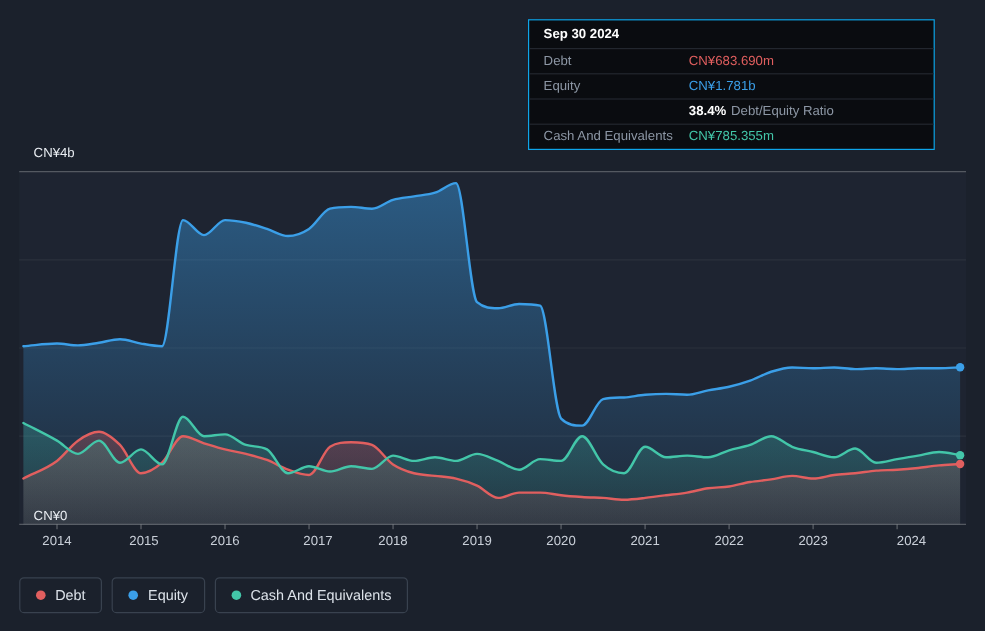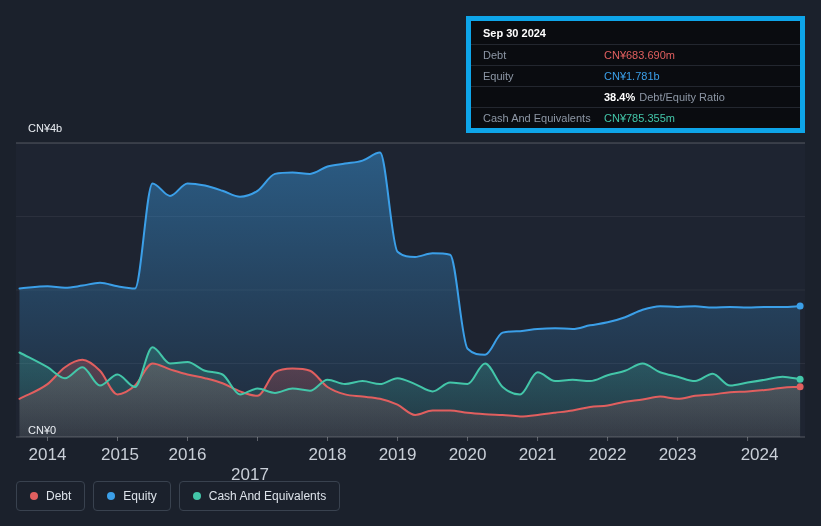--- a/index.html
+++ b/index.html
@@ -24,30 +24,30 @@
   .plot {
     position: absolute;
     left: 16px;
     top: 143px;
     overflow: visible;
   }
   .xlab {
     position: absolute;
     top: 445px;
     transform: translateX(-50%);
-    font-size: 17px;
+    font-size: 11px;
     color: #c9cfd8;
   }
   .tooltip {
     position: absolute;
-    left: 466px;
+    left: 440px;
     top: 16px;
     width: 339px;
     background: #0a0c10;
-    border: 5px solid #0ea5e9;
+    border: 1px solid #0ea5e9;
     z-index: 5;
     font-size: 11px;
   }
   .tt-header {
     padding: 6px 12px 5px 12px;
     color: #ffffff;
     font-weight: 700;
     border-bottom: 1px solid #23272f;
   }
   .tt-row {
@@ -138,21 +138,21 @@
       <path d="M3.5,209.5 C12.8,214.4 22.2,218.8 31.5,224.2 C37.3,227.5 43.2,235.2 49.0,235.2 C54.8,235.2 60.7,224.2 66.5,224.2 C72.3,224.2 78.2,242.6 84.0,242.6 C89.8,242.6 95.7,231.5 101.5,231.5 C107.3,231.5 113.2,244.0 119.0,244.0 C124.8,244.0 130.7,204.3 136.5,204.3 C142.4,204.3 148.2,220.5 154.0,220.5 C159.9,220.5 165.7,219.0 171.5,219.0 C177.4,219.0 183.2,226.1 189.0,227.8 C194.9,229.6 200.7,228.3 206.5,231.5 C212.4,234.8 218.2,251.4 224.0,251.4 C229.9,251.4 235.7,245.5 241.5,245.5 C247.4,245.5 253.2,249.9 259.0,249.9 C264.9,249.9 270.7,245.5 276.5,245.5 C282.4,245.5 288.2,247.7 294.0,247.7 C299.9,247.7 305.7,236.7 311.5,236.7 C317.4,236.7 323.2,241.1 329.0,241.1 C334.9,241.1 340.7,238.1 346.5,238.1 C352.4,238.1 358.2,241.1 364.0,241.1 C369.9,241.1 375.7,235.2 381.5,235.2 C387.4,235.2 393.2,238.9 399.1,241.1 C404.9,243.3 410.7,248.4 416.6,248.4 C422.4,248.4 428.2,239.6 434.1,239.6 C439.9,239.6 445.7,241.1 451.6,241.1 C457.4,241.1 463.2,220.5 469.1,220.5 C474.9,220.5 480.7,238.9 486.6,244.0 C492.4,249.2 498.2,251.4 504.1,251.4 C509.9,251.4 515.7,229.3 521.6,229.3 C527.4,229.3 533.2,238.1 539.1,238.1 C544.9,238.1 550.7,236.7 556.6,236.7 C562.4,236.7 568.2,238.1 574.1,238.1 C579.9,238.1 585.7,234.0 591.6,232.3 C597.4,230.5 603.2,229.8 609.1,227.8 C614.9,225.9 620.7,220.5 626.6,220.5 C632.4,220.5 638.2,227.1 644.1,229.3 C649.9,231.5 655.7,232.3 661.6,233.7 C667.4,235.2 673.3,238.1 679.1,238.1 C684.9,238.1 690.8,230.8 696.6,230.8 C702.4,230.8 708.3,242.6 714.1,242.6 C719.9,242.6 725.8,240.6 731.6,239.6 C737.4,238.6 743.3,237.6 749.1,236.7 C754.9,235.7 760.8,233.7 766.6,233.7 C772.4,233.7 778.3,235.4 784.1,236.3" fill="none" stroke="#43c6a9" stroke-width="2" stroke-linejoin="round" stroke-linecap="round"></path>
       <circle cx="784.099378881992" cy="163.09650000000002" r="3.5" fill="#3b9fe8"></circle>
       <circle cx="784.099378881992" cy="243.726" r="3.5" fill="#e15f5f"></circle>
       <circle cx="784.099378881992" cy="236.3025" r="3.5" fill="#43c6a9"></circle>
     </svg>
 
   <div>
       <div class="xlab" style="left: 47.504px;">2014</div>
       <div class="xlab" style="left: 108px; margin-left: 12px;">2015</div>
       <div class="xlab" style="left: 187.522px;">2016</div>
-      <div class="xlab" style="left: 250px; margin-top: 20px;">2017</div>
+      <div class="xlab" style="left: 265px;">2017</div>
       <div class="xlab" style="left: 327.539px;">2018</div>
       <div class="xlab" style="left: 397.548px;">2019</div>
       <div class="xlab" style="left: 467.557px; text-align: center;">2020</div>
       <div class="xlab" style="left: 537.566px;">2021</div>
       <div class="xlab" style="left: 607.575px;">2022</div>
       <div class="xlab" style="left: 677.584px;">2023</div>
       <div class="xlab" style="left: 747.593px; margin-left: 12px;">2024</div>
     </div>
 
   <div class="tooltip">

